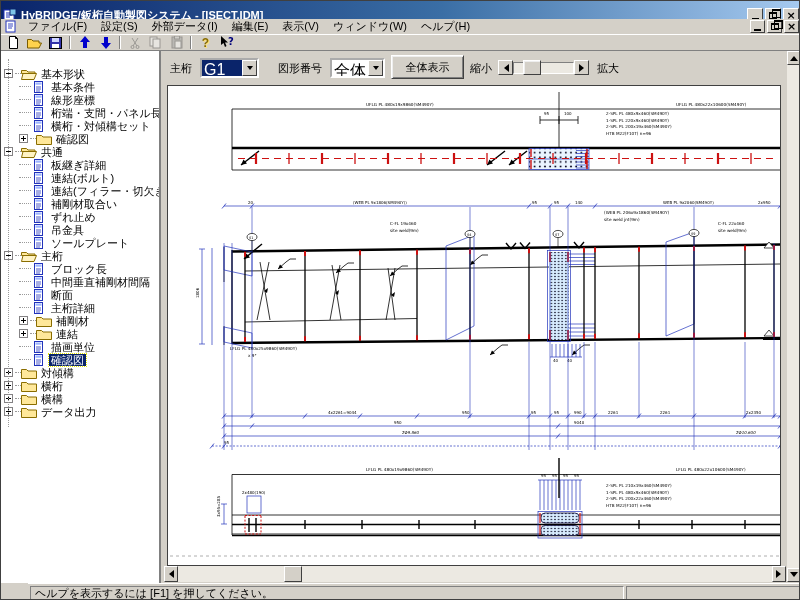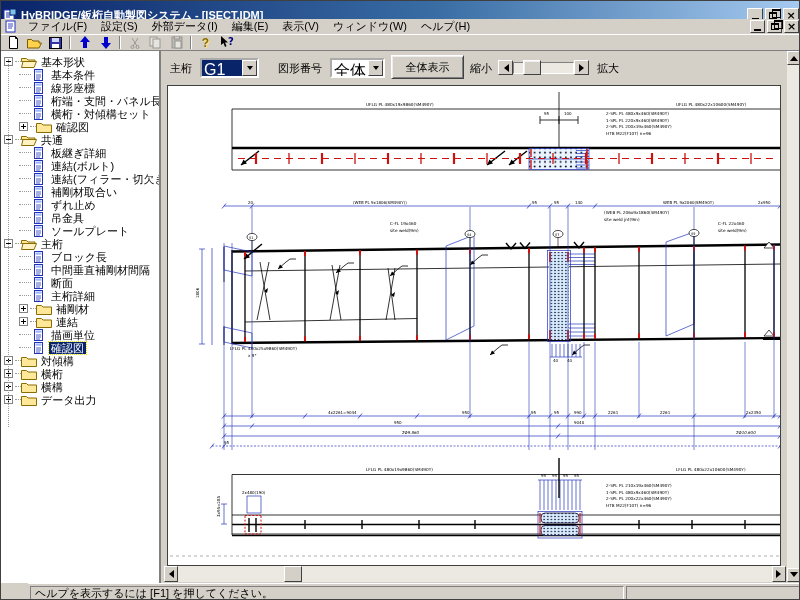--- a/index.html
+++ b/index.html
@@ -28,21 +28,21 @@
   .menubar .winbtn{width:15px;height:13px;}
   
   .toolbar{position:absolute;left:0;top:34px;width:800px;height:16px;background:#d4d0c8;
     border-bottom:1px solid #808080;display:flex;align-items:center;padding-left:2px;}
   .tbtn{width:21px;height:15px;display:flex;align-items:center;justify-content:center;}
   .tsep{width:2px;height:13px;border-left:1px solid #808080;border-right:1px solid #fff;margin:0 3px;}
   .tbtn.disabled{opacity:.45;filter:grayscale(1);}
   
   .client{position:absolute;left:0;top:50px;width:800px;height:532px;background:#d4d0c8;}
   .tree{position:absolute;left:0;top:0;width:160px;height:532px;background:#fff;
-    border-right:2px solid #808080;overflow:hidden;padding-top:4px;}
+    border-right:2px solid #808080;overflow:hidden;padding-top:16px;}
   .treerow{height:13px;display:flex;align-items:center;white-space:nowrap;position:relative;}
   .exp{width:9px;height:9px;border:1px solid #848284;background:#fff;flex:0 0 9px;position:relative;margin-right:2px;}
   .exp:before{content:"";position:absolute;left:1px;top:3px;width:5px;height:1px;background:#000;}
   .exp.plus:after{content:"";position:absolute;left:3px;top:1px;width:1px;height:5px;background:#000;}
   .stub{width:6px;border-top:1px dotted #9a9a9a;flex:0 0 6px;}
   .ticon{flex:0 0 16px;height:12px;margin-right:2px;}
   .tlabel{padding:0 2px;font-size:11px;line-height:12px;}
   .tlabel.sel{background:#0a246a;color:#fff;outline:1px dotted #e8e800;}
   .treeline{position:absolute;border-left:1px dotted #9a9a9a;width:0;}
   

